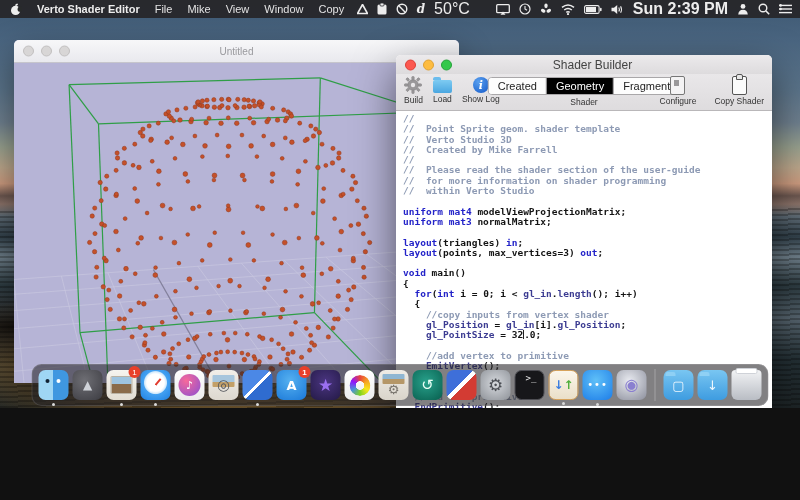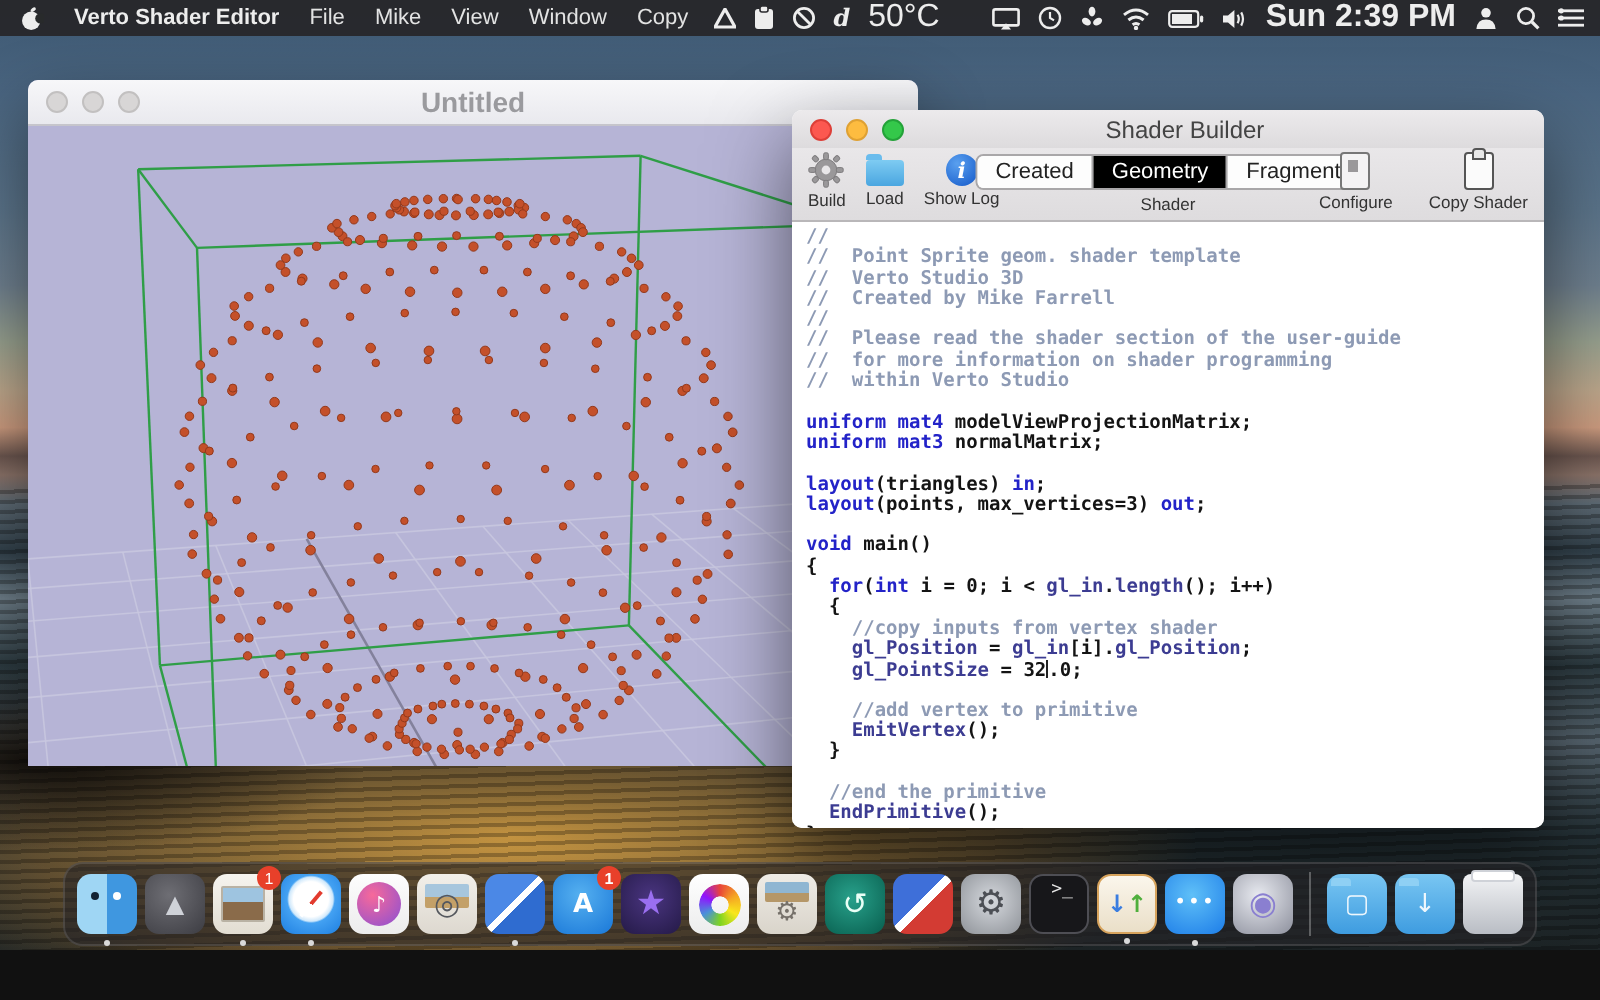--- a/index.html
+++ b/index.html
@@ -1,16 +1,16 @@
 <!DOCTYPE html>
 <html><head>
 <meta charset="utf-8">
 <style>
   html,body{margin:0;padding:0;background:#111;}
-  .screen{position:relative;width:800px;height:475px;overflow:hidden;
+  .screen{position:relative;width:800px;height:408px;overflow:hidden;
     font-family:"Liberation Sans","DejaVu Sans",sans-serif;-webkit-font-smoothing:antialiased;}
 
   
   .bg{position:absolute;inset:0;
     background:
       radial-gradient(ellipse 30% 14% at 2% 80%, rgba(18,14,10,.95), rgba(18,14,10,0) 70%),
       radial-gradient(ellipse 55% 26% at 32% 88%, rgba(233,172,70,.85), rgba(190,130,50,.40) 55%, rgba(0,0,0,0) 78%),
       linear-gradient(180deg,
         #3d5872 0%, #4a6580 10%, #5a7389 22%, #6e7f8e 30%,
         #97a08e 36%, #bba68b 41%, #cb9a7e 45%, #6b564f 48%, #8a7268 50%,
@@ -31,21 +31,21 @@
   .mb-ic svg{display:block;}
   .mb-d{font-family:"DejaVu Serif",serif;font-style:italic;font-weight:bold;font-size:12px;}
   .mb-temp,.mb-clock{font-size:16px;white-space:nowrap;}
   .mb-clock{font-weight:bold;font-weight:600;}
 
   
   .win-untitled{position:absolute;left:14px;top:40px;width:445px;height:343px;border-radius:5px 5px 0 0;
     box-shadow:0 14px 34px rgba(0,0,0,.45);z-index:10;background:#b6b4d6;}
   .wu-titlebar{height:22px;background:linear-gradient(#f7f7f9,#e9e9ee);border-bottom:1px solid #c6c5cc;
     border-radius:5px 5px 0 0;position:relative;display:flex;align-items:center;justify-content:center;}
-  .wu-title{font-size:14px;color:#9a9a9e;font-weight:bold;}
+  .wu-title{font-size:10px;color:#9a9a9e;}
   .lights{position:absolute;left:9px;top:50%;transform:translateY(-50%);display:flex;gap:7px;}
   .light{width:11px;height:11px;border-radius:50%;}
   .light.inactive{background:#d8d6d6;border:1px solid #c2c0c0;box-sizing:border-box;}
   .light.red{background:#fc5850;border:1px solid #dd3f38;box-sizing:border-box;}
   .light.yellow{background:#fdbc40;border:1px solid #dfa133;box-sizing:border-box;}
   .light.green{background:#34c84a;border:1px solid #24a239;box-sizing:border-box;}
   .wu-content{width:445px;height:320px;overflow:hidden;background:#b6b4d6;}
   .wu-content svg{display:block;}
 
   

